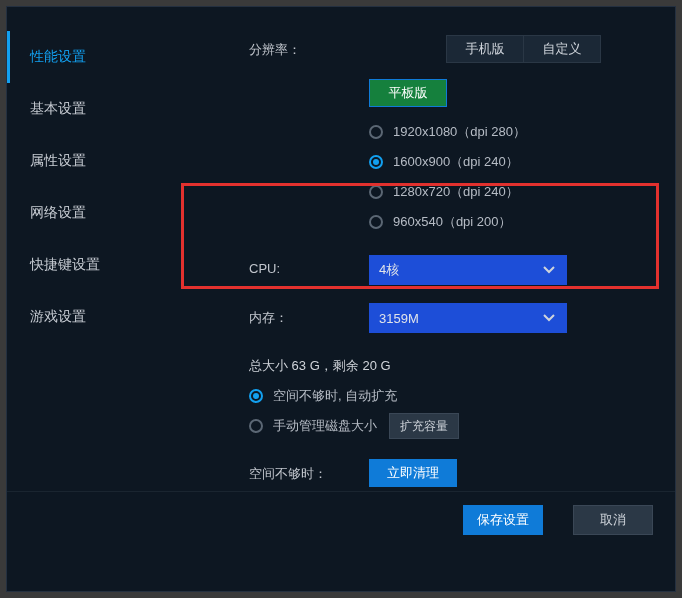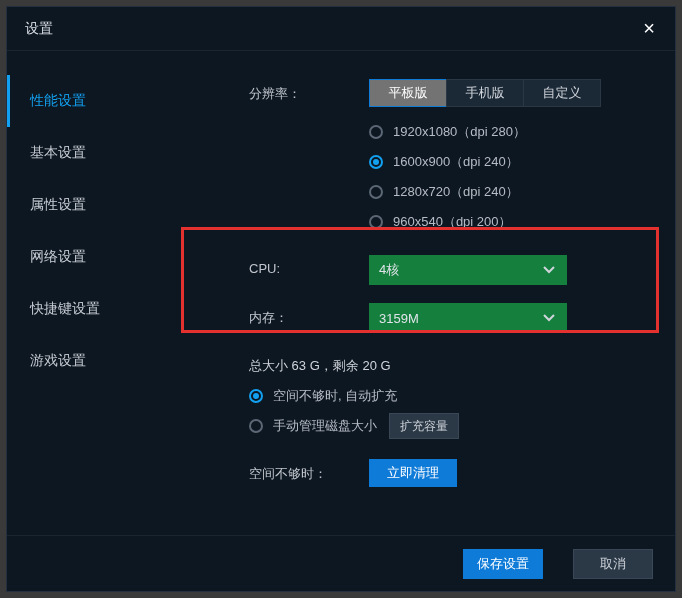--- a/index.html
+++ b/index.html
@@ -75,21 +75,21 @@
   .seg-btn {
     width: 78px; height: 28px;
     display: flex; align-items: center; justify-content: center;
     background: #1b2836;
     color: #cfd4db;
     font-size: 13px;
     border: 1px solid #2a3745;
     margin-right: -1px;
     cursor: pointer;
   }
-  .seg-btn.active { background: #737373; color: #fff; border-color: #0f7bd8; }
+  .seg-btn.active { background: #15803d; color: #fff; border-color: #0f7bd8; margin-top: 44px; }
   .radios { margin-top: 10px; }
   .radio-row {
     display: flex;
     align-items: center;
     height: 30px;
     color: #b6bcc5;
     cursor: pointer;
   }
   .radio {
     width: 14px; height: 14px;
@@ -107,21 +107,21 @@
     border-radius: 50%;
     background: #12a0f0;
   }
   .highlight-box {
     position: absolute;
     border: 3px solid #e2312e;
     pointer-events: none;
   }
   .dd {
     width: 198px; height: 30px;
-    background: #15803d;
+    background: #1d4ed8;
     display: flex;
     align-items: center;
     justify-content: space-between;
     padding: 0 10px;
     color: #e0e4ea;
     cursor: pointer;
   }
   .chev { color: #cfd4db; }
   .disk-text { color: #d0d4da; padding-top: 6px; }
   .small-btn {
@@ -162,24 +162,20 @@
     cursor: pointer;
   }
   .btn-primary { background: #0f7bd8; color: #fff; }
   .btn-secondary { background: #2b3846; color: #cfd4db; border: 1px solid #3a4756; }
   svg.chev-svg { width: 16px; height: 16px; }
 </style>
 </head>
 <body>
 
 <div class="window">
-  <div class="titlebar">
-    <div class="title">设置</div>
-    <div class="close-icon">×</div>
-  </div>
 
   <div class="body">
     <div class="sidebar">
       <div class="sidebar-item active">
           <span>性能设置</span>
         </div>
       <div class="sidebar-item">
           <span>基本设置</span>
         </div>
       <div class="sidebar-item">

